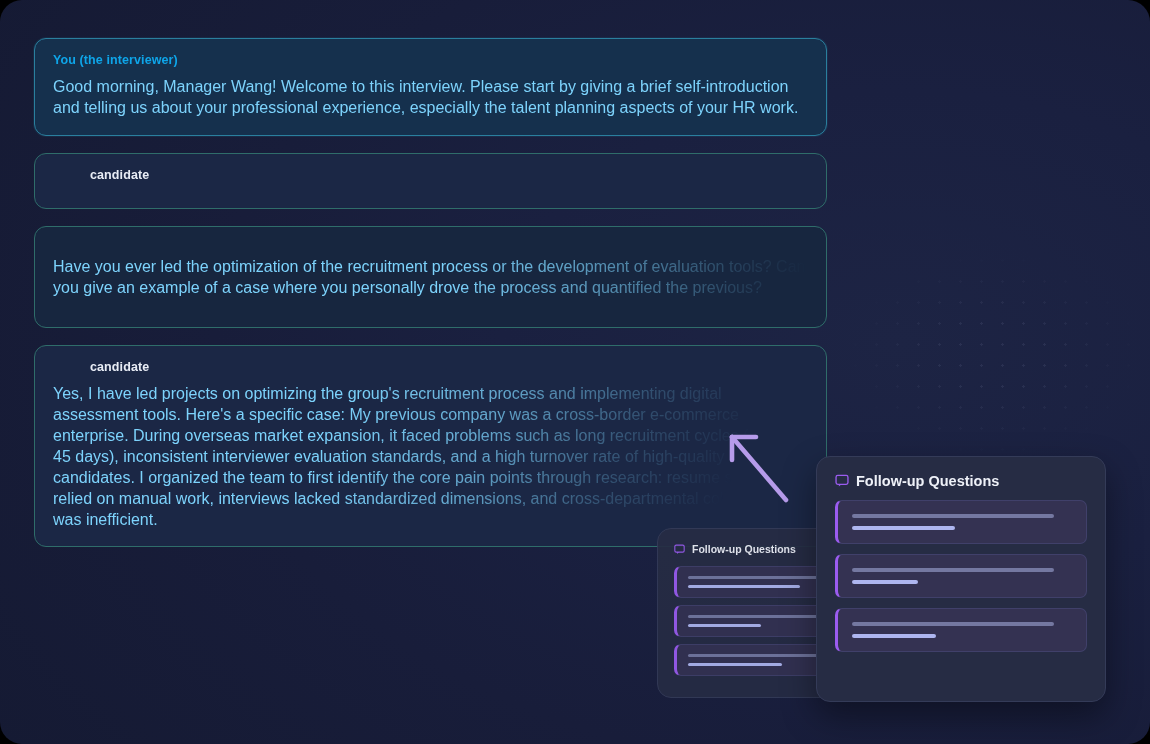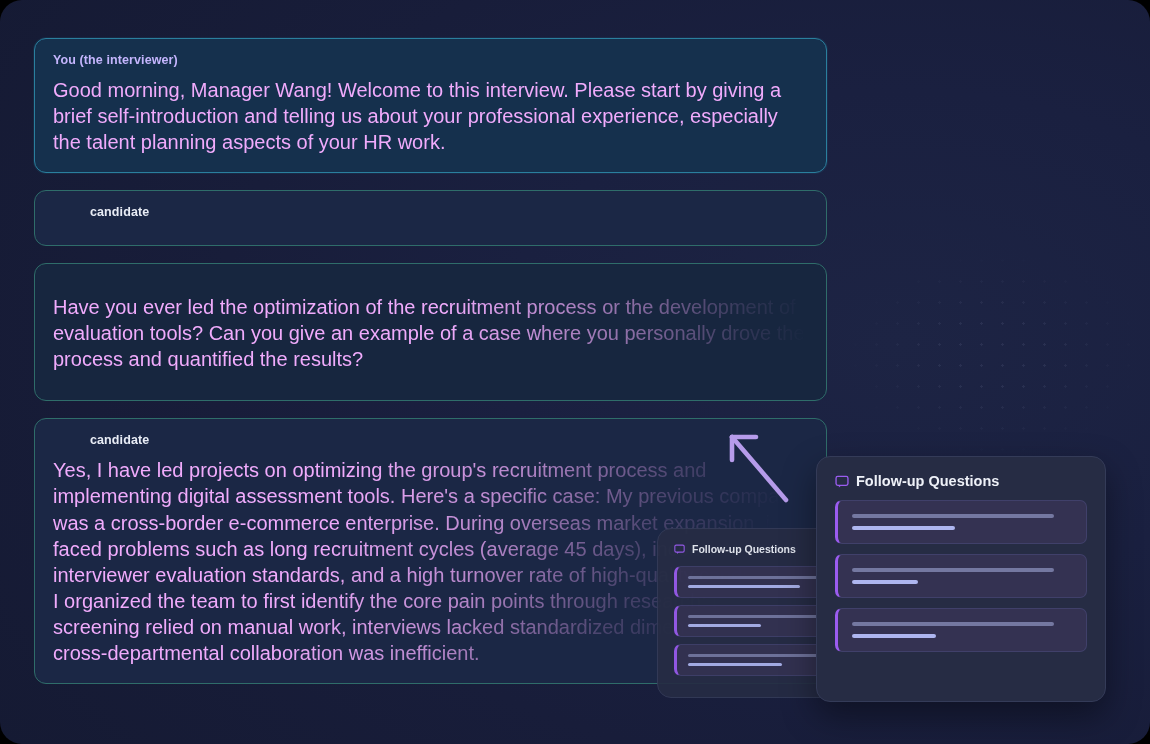--- a/index.html
+++ b/index.html
@@ -67,27 +67,27 @@
     padding-bottom: 28px;
   }
 
   .bubble-role {
     font-size: 12.5px;
     font-weight: bold;
     letter-spacing: 0.1px;
     margin-bottom: 9px;
     line-height: 1.2;
   }
-  .bubble.interviewer .bubble-role { color: #c4b5fd; }
+  .bubble.interviewer .bubble-role { color: #0ea5e9; }
   .bubble.candidate  .bubble-role { color: #e8ecf5; margin-left: 37px; }
 
   .bubble-text {
-    font-size: 20px;
+    font-size: 16px;
     line-height: 1.31;
-    color: #f0abfc;
+    color: #7dd3fc;
     white-space: pre-wrap;
   }
 
   
   .fade-right {
     -webkit-mask-image: linear-gradient(to right, #000 0%, #000 52%, rgba(0,0,0,0.55) 76%, rgba(0,0,0,0.12) 92%, rgba(0,0,0,0) 100%);
     mask-image: linear-gradient(to right, #000 0%, #000 52%, rgba(0,0,0,0.55) 76%, rgba(0,0,0,0.12) 92%, rgba(0,0,0,0) 100%);
   }
   .fade-strong {
     -webkit-mask-image: linear-gradient(115deg, #000 0%, #000 36%, rgba(0,0,0,0.72) 56%, rgba(0,0,0,0.22) 74%, rgba(0,0,0,0) 88%);
@@ -117,21 +117,21 @@
   }
   #fq-panel-front {
     left: 816px; top: 456px;
     width: 290px; height: 246px;
     padding: 16px 18px;
     box-shadow: 0 14px 34px rgba(0,0,0,0.40);
   }
 
   .fq-header {
     display: flex;
-    align-items: flex-end;
+    align-items: center;
     gap: 7px;
     margin-bottom: 11px;
   }
   .fq-title {
     color: #eef1f8;
     font-weight: bold;
   }
   #fq-panel-front .fq-title { font-size: 14.5px; }
   #fq-panel-back  .fq-title { font-size: 10.5px; }
 
@@ -166,21 +166,21 @@
     <div class="bubble interviewer" style="margin-bottom:17px;">
       <div class="bubble-role">You (the interviewer)</div>
       <div class="bubble-text">Good morning, Manager Wang! Welcome to this interview. Please start by giving a brief self-introduction and telling us about your professional experience, especially the talent planning aspects of your HR work.</div>
     </div>
 
     <div class="bubble candidate">
       <div class="bubble-role">candidate</div>
     </div>
 
     <div class="bubble plain">
-      <div class="bubble-text fade-right">Have you ever led the optimization of the recruitment process or the development of evaluation tools? Can you give an example of a case where you personally drove the process and quantified the results?</div>
+      <div class="bubble-text fade-right">Have you ever led the optimization of the recruitment process or the development of evaluation tools? Can you give an example of a case where you personally drove the process and quantified the previous?</div>
     </div>
 
     <div class="bubble candidate" style="margin-bottom:0;">
       <div class="bubble-role">candidate</div>
       <div class="bubble-text fade-strong">Yes, I have led projects on optimizing the group's recruitment process and implementing digital assessment tools. Here's a specific case: My previous company was a cross-border e-commerce enterprise. During overseas market expansion, it faced problems such as long recruitment cycles (average 45 days), inconsistent interviewer evaluation standards, and a high turnover rate of high-quality candidates. I organized the team to first identify the core pain points through research: resume screening relied on manual work, interviews lacked standardized dimensions, and cross-departmental collaboration was inefficient.</div>
     </div>
 
   </div>
 
   <svg id="pointer-arrow" viewBox="0 0 86 90">

